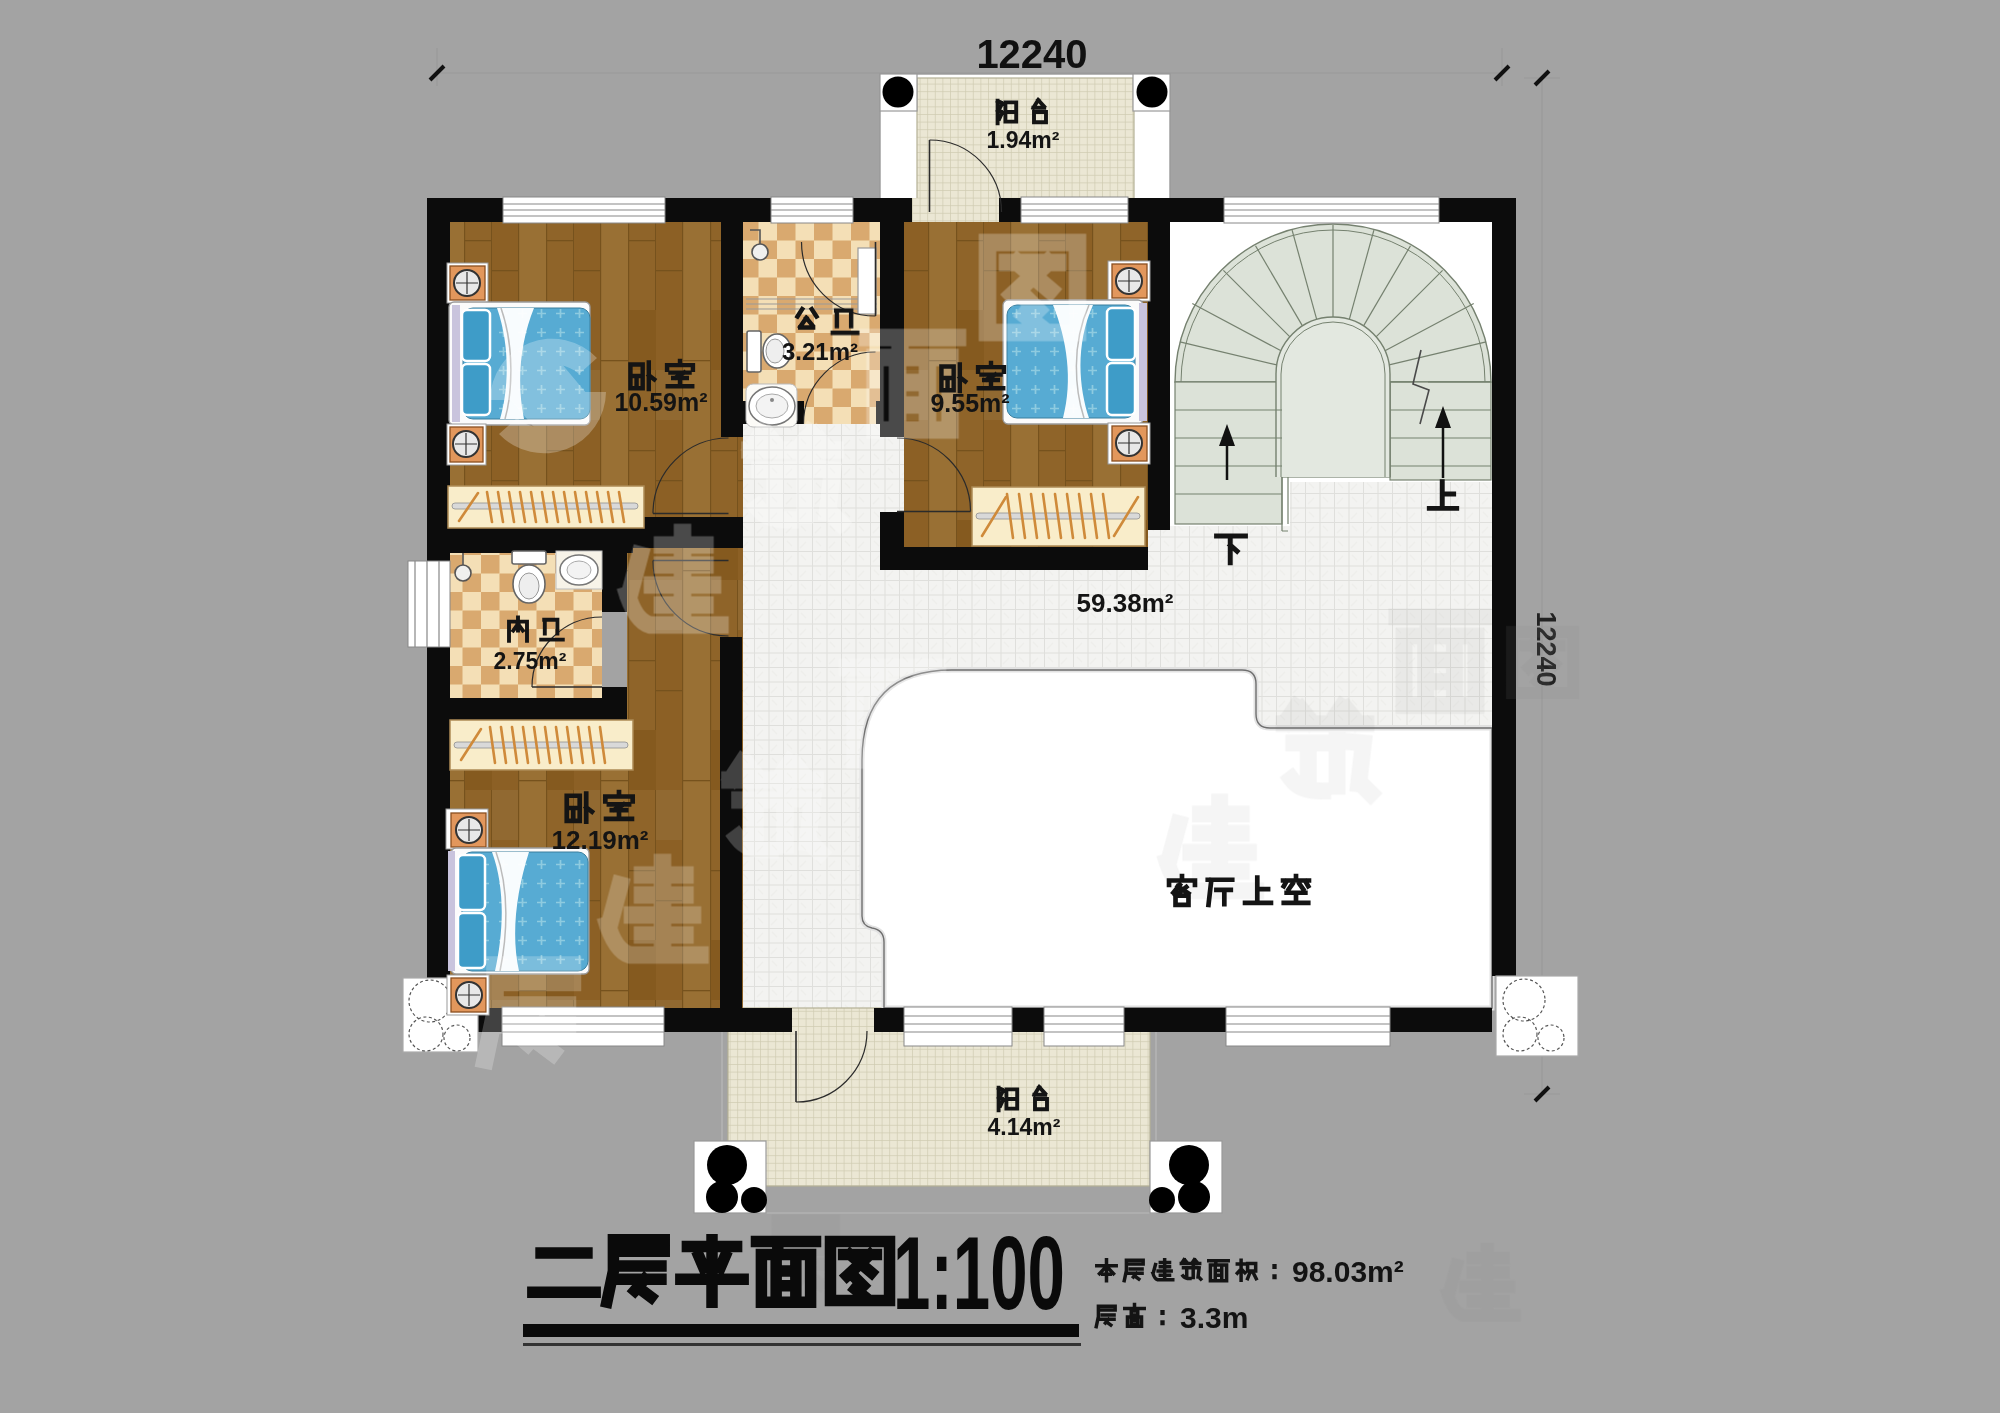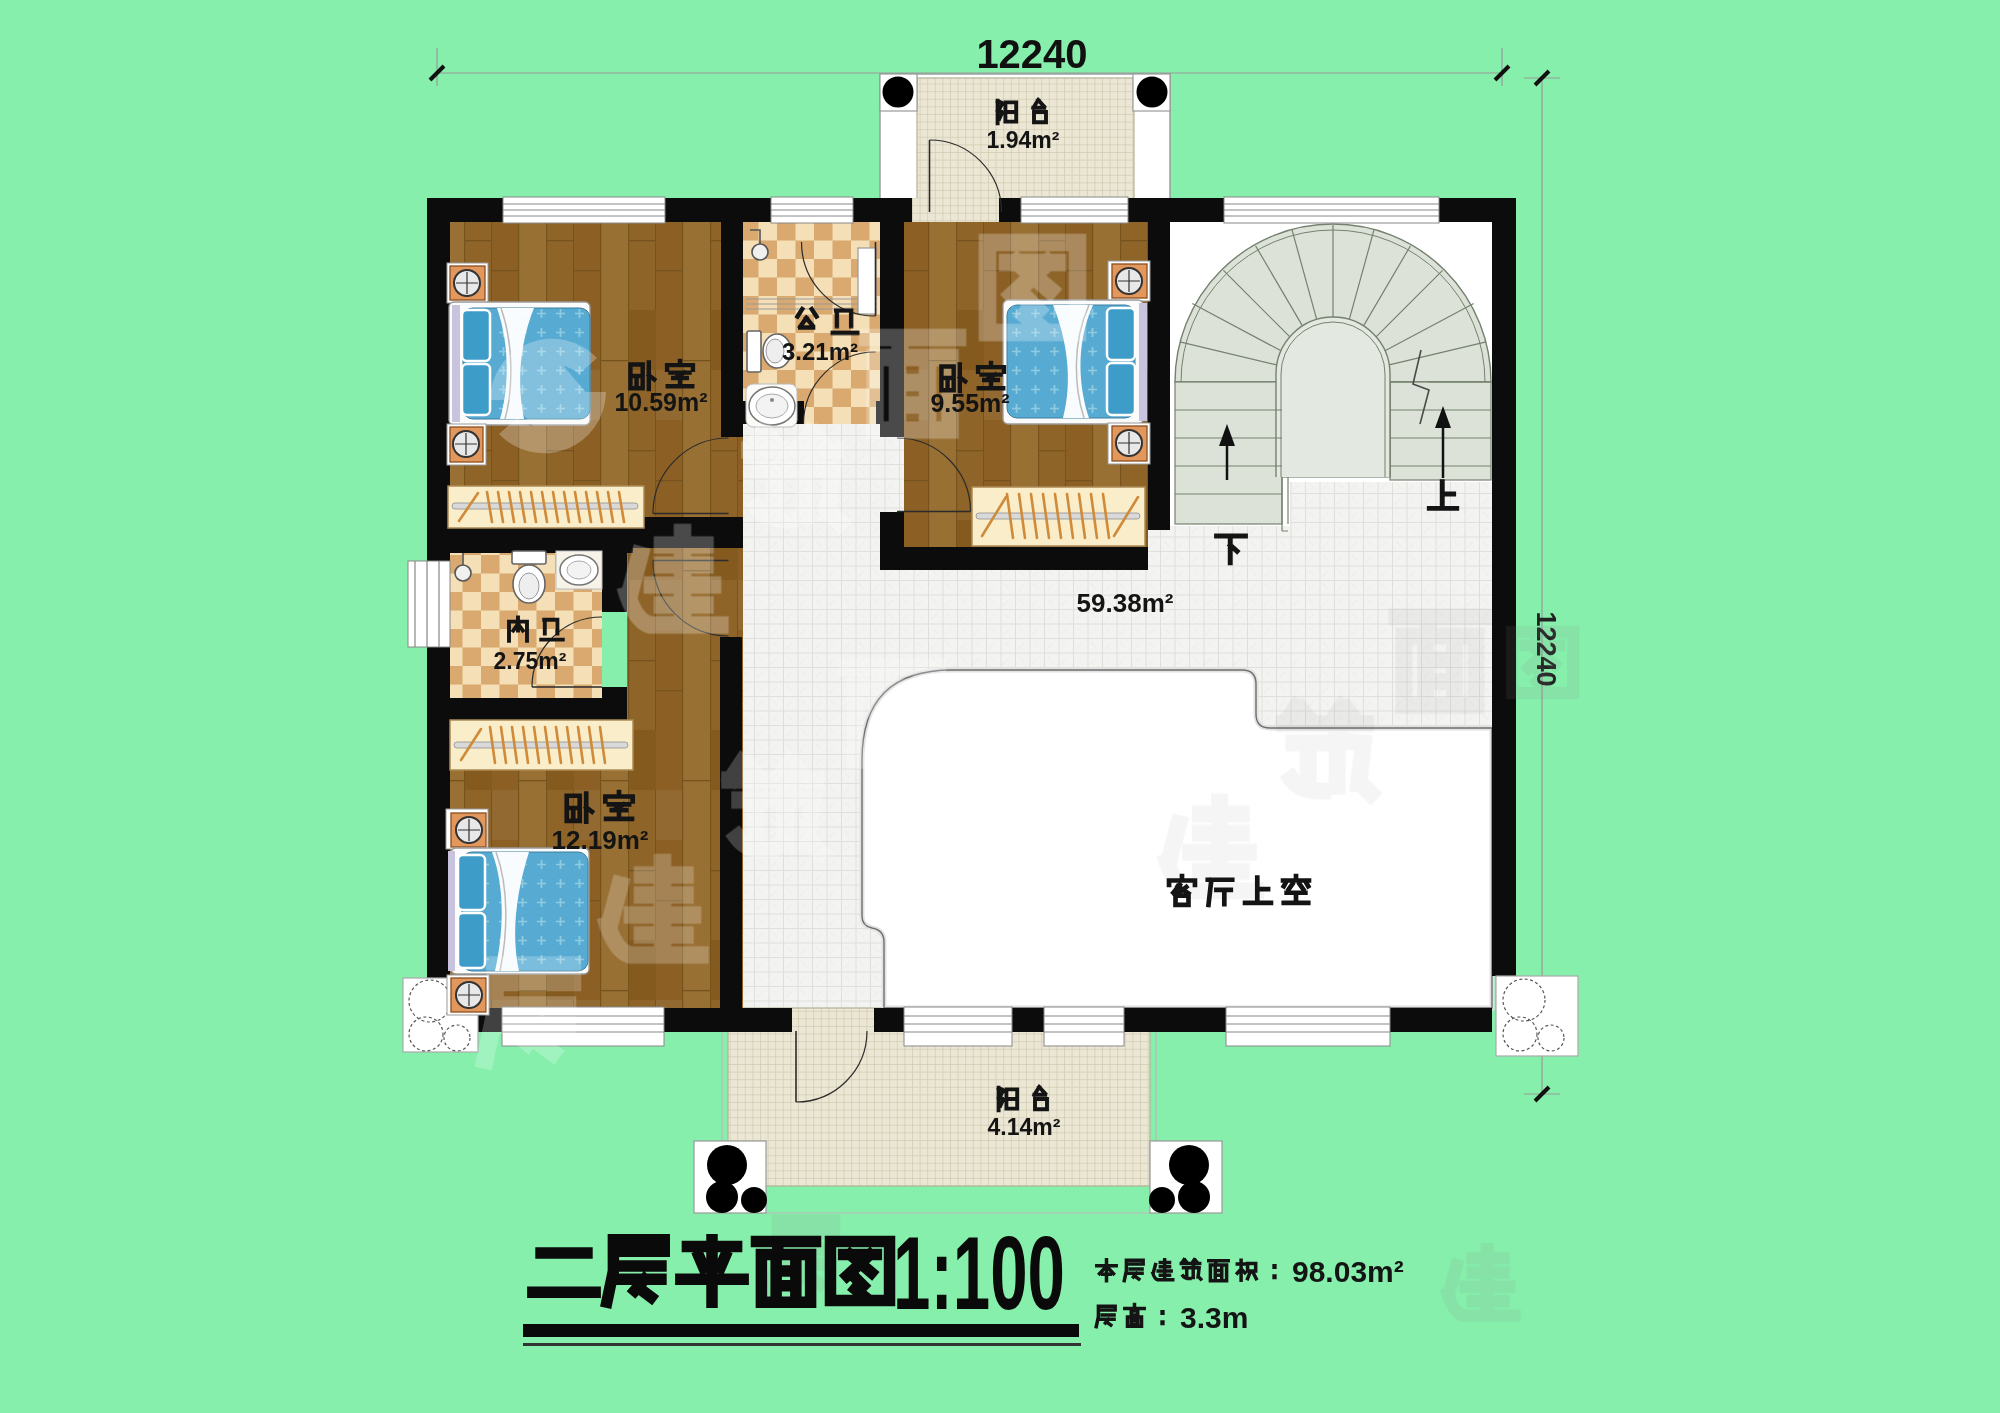--- a/index.html
+++ b/index.html
@@ -1,15 +1,15 @@
 <!DOCTYPE html>
 <html><head><meta charset="utf-8">
 <style>
 html,body{margin:0;padding:0;background:#fff;}
-#page{position:relative;width:2000px;height:1413px;background:#86efac;overflow:hidden;}
+#page{position:relative;width:2000px;height:1413px;background:#a3a3a3;overflow:hidden;}
 svg{display:block}
 text{font-family:"Liberation Sans",sans-serif;}
 </style></head>
 <body>
 <div id="page">
 <svg width="2000" height="1413" viewBox="0 0 2000 1413">
 <defs>
 <pattern id="wood" width="82" height="210" patternUnits="userSpaceOnUse">
  <rect width="82" height="210" fill="#93682b"></rect>
  <rect x="0" width="26" height="210" fill="#8c6025"></rect>

